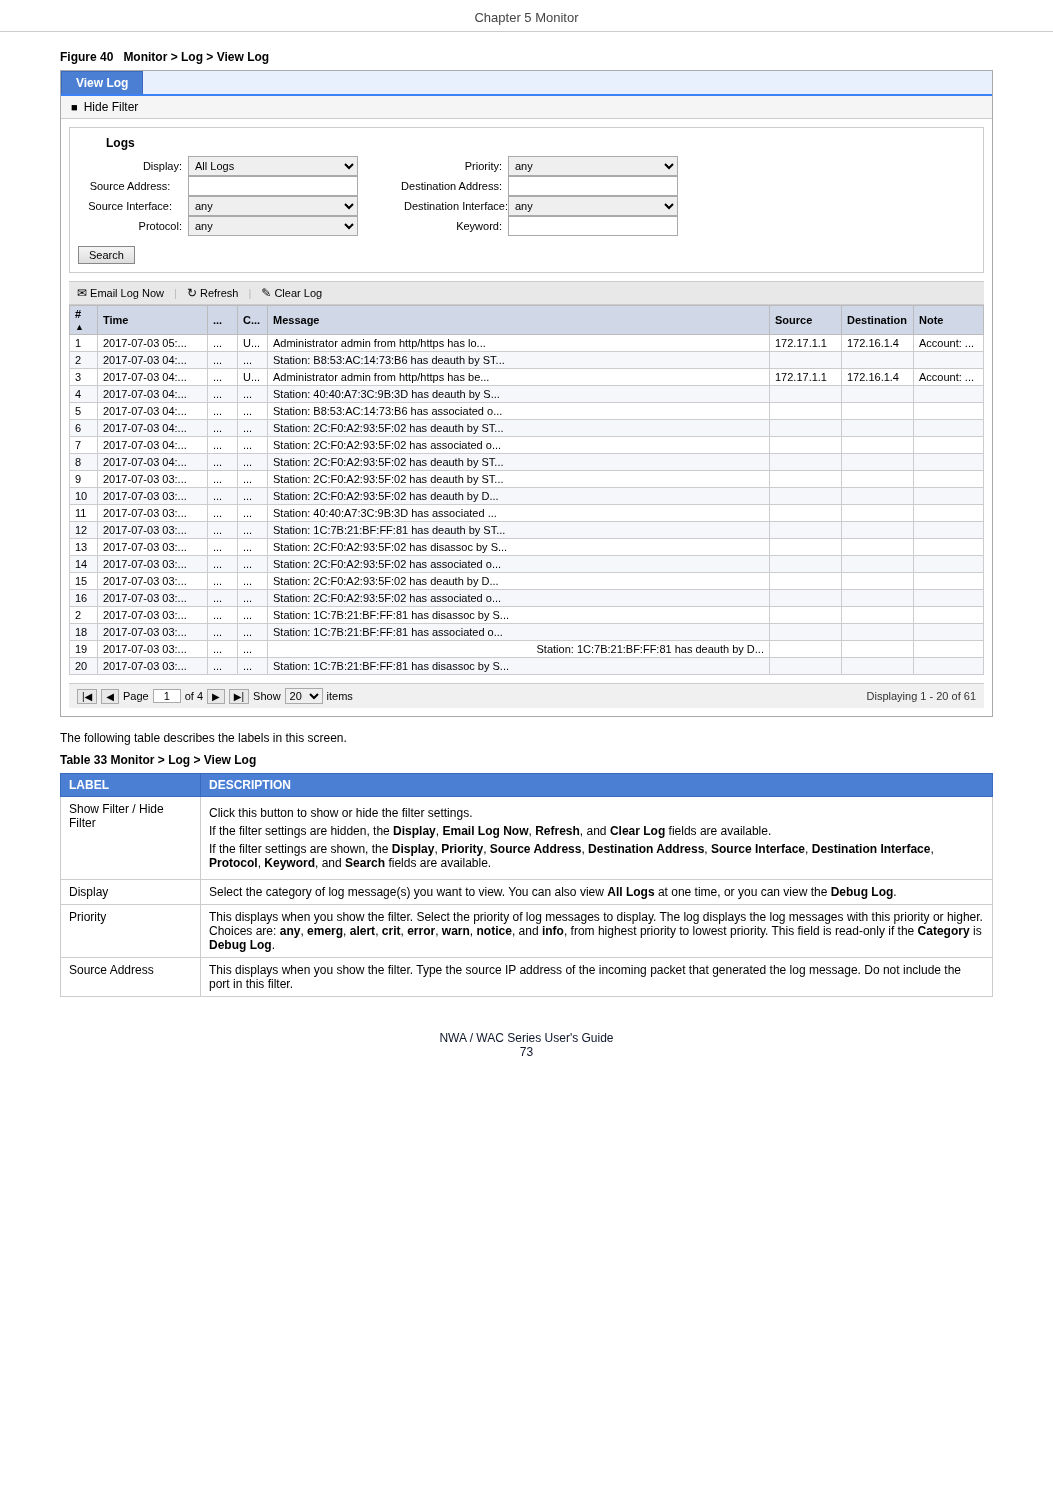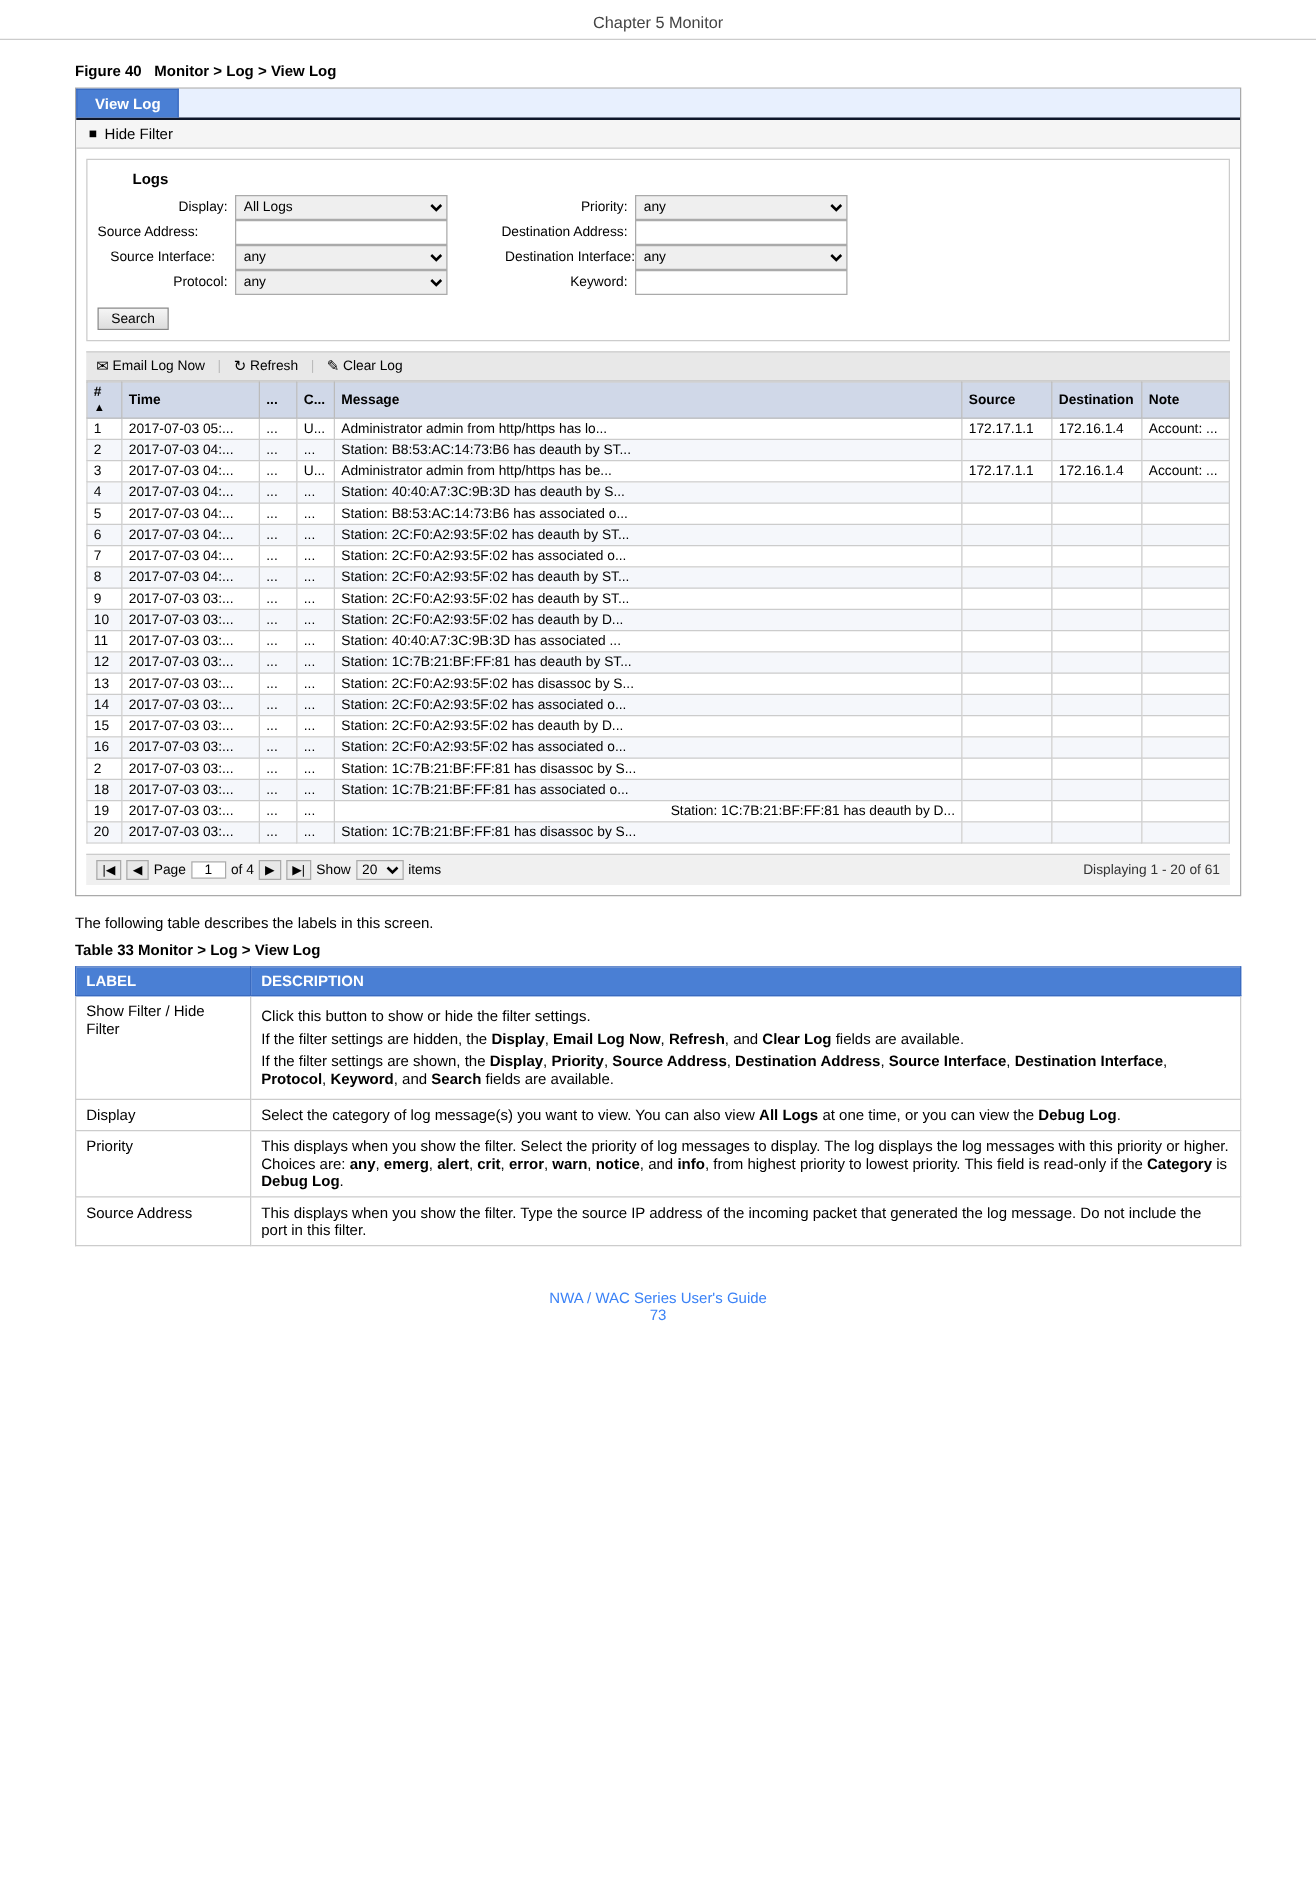--- a/index.html
+++ b/index.html
@@ -15,21 +15,21 @@
     .page-header {
       text-align: center;
       font-size: 13px;
       color: #444;
       padding: 10px 0 6px 0;
       border-bottom: 1px solid #ccc;
     }
     .page-footer {
       text-align: center;
       font-size: 12px;
-      color: #3b82f6;
+      color: #0f172a;
       padding: 6px 0;
       margin-top: 10px;
     }
     .content {
       padding: 18px 60px 18px 60px;
     }
     .figure-title {
       font-size: 12px;
       font-weight: bold;
       margin-bottom: 6px;
@@ -38,21 +38,21 @@
       font-weight: bold;
     }
     
     .panel {
       border: 1px solid #aaa;
       background: #fff;
       margin-bottom: 14px;
     }
     .panel-tab-bar {
       background: #e8f0fe;
-      border-bottom: 2px solid #0f172a;
+      border-bottom: 2px solid #3b82f6;
       display: flex;
       align-items: flex-start;
     }
     .panel-tab {
       background: #4a7fd4;
       color: #fff;
       font-size: 12px;
       font-weight: bold;
       padding: 4px 14px;
       border: 1px solid #3a6abf;
@@ -283,21 +283,21 @@
           <td style="width:20px;"></td>
           <td style="width:130px;text-align:right;padding-right:6px;"><span>Priority:</span></td>
           <td style="width:170px;">
             <select class="filter-select">
               <option>any</option>
             </select>
           </td>
           <td></td>
         </tr>
         <tr>
-          <td style="text-align:left;padding-right:6px;"><span>Source Address:</span></td>
+          <td style="text-align:center;padding-right:6px;"><span>Source Address:</span></td>
           <td><input type="text" class="filter-input" style="width: 170px;"></td>
           <td></td>
           <td style="text-align:right;padding-right:6px;"><span>Destination Address:</span></td>
           <td><input type="text" class="filter-input" style="width: 170px;"></td>
           <td></td>
         </tr>
         <tr>
           <td style="text-align:right;padding-right:16px;"><span>Source Interface:</span></td>
           <td>
             <select class="filter-select">

